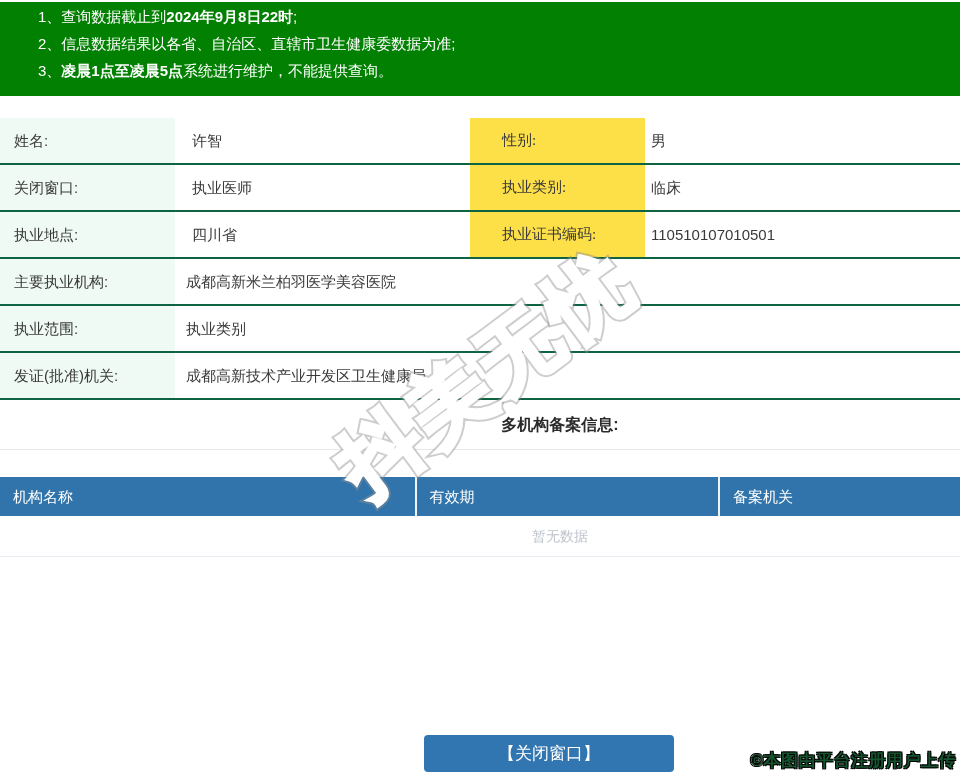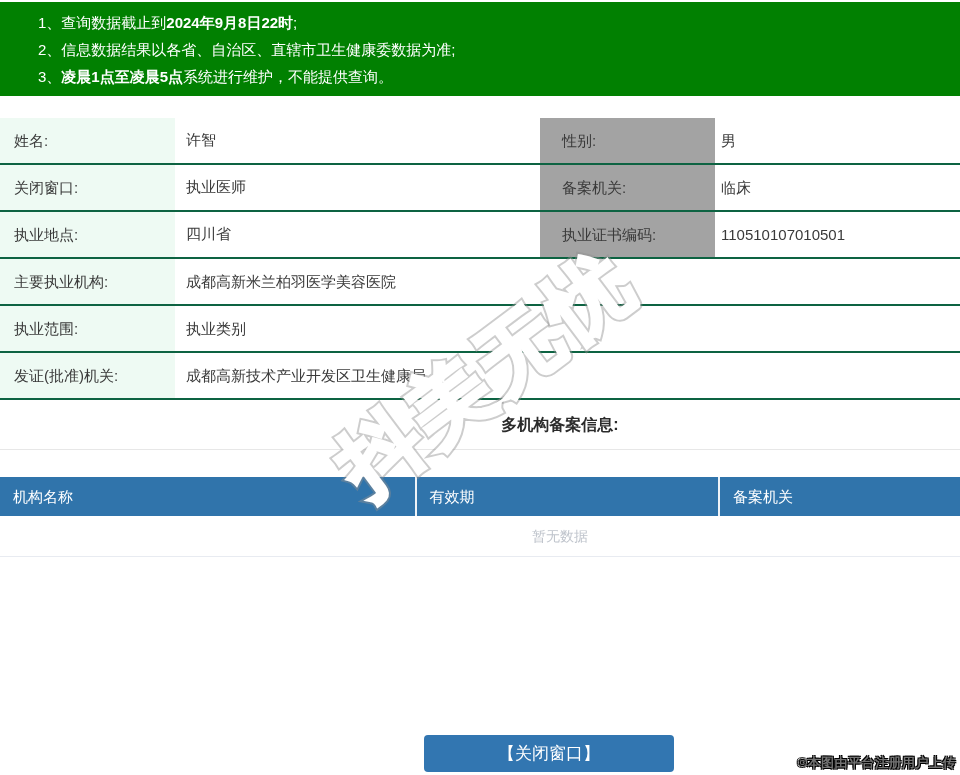--- a/index.html
+++ b/index.html
@@ -11,38 +11,38 @@
     color: #3a3a3a;
   }
 
   
   .banner {
     margin-top: 2px;
     width: 960px;
     height: 94px;
     background: #018001;
     color: #ffffff;
-    padding: 7px 10px 0 38px;
+    padding: 1px 10px 0 38px;
     font-size: 15px;
   }
   .banner .line { line-height: 27px; white-space: nowrap; }
   .banner b { font-weight: bold; }
 
   
   .info-table { margin-top: 22px; width: 960px; }
   .irow {
     display: flex;
     height: 47px;
     border-bottom: 2px solid #0d6342;
     font-size: 15px;
   }
   .irow > div { line-height: 45px; white-space: nowrap; overflow: hidden; }
   .lab  { width: 175px; background: #eefaf3; padding-left: 14px; }
-  .val  { width: 365px; padding-left: 11px; font-family: Liberation Serif, serif; }
-  .lab2 { width: 175px; background: #a3a3a3; padding-left: 22px; }
+  .val  { width: 295px; padding-left: 17px; }
+  .lab2 { width: 175px; background: #fde047; padding-left: 32px; font-family: Liberation Serif, serif; }
   .val2 { flex: 1; padding-left: 6px; }
   .valwide { flex: 1; padding-left: 11px; }
 
   
   .wide { width: 1120px; }
   .section-title {
     height: 50px;
     line-height: 50px;
     text-align: center;
     font-size: 16px;
@@ -83,23 +83,23 @@
     border: none;
     border-radius: 4px;
     font-size: 17px;
     font-family: "Liberation Sans", "DejaVu Sans", sans-serif;
     cursor: pointer;
   }
   .credit {
     position: absolute;
     right: 4px;
     bottom: 3px;
-    font-size: 13px;
+    font-size: 17px;
     font-weight: bold;
-    color: #737373;
+    color: #14532d;
     letter-spacing: 0.5px;
     text-shadow: -1px -1px 0 #000, 1px -1px 0 #000, -1px 1px 0 #000, 1px 1px 0 #000;
     white-space: nowrap;
   }
 
   
   .watermark {
     position: absolute;
     left: 315px;
     top: 334px;
@@ -135,21 +135,21 @@
 <div class="info-table">
   <div class="irow">
     <div class="lab">姓名:</div>
     <div class="val">许智</div>
     <div class="lab2">性别:</div>
     <div class="val2">男</div>
   </div>
   <div class="irow">
     <div class="lab">关闭窗口:</div>
     <div class="val">执业医师</div>
-    <div class="lab2">备案机关:</div>
+    <div class="lab2">执业类别:</div>
     <div class="val2">临床</div>
   </div>
   <div class="irow">
     <div class="lab">执业地点:</div>
     <div class="val">四川省</div>
     <div class="lab2">执业证书编码:</div>
     <div class="val2">110510107010501</div>
   </div>
   <div class="irow">
     <div class="lab">主要执业机构:</div>

